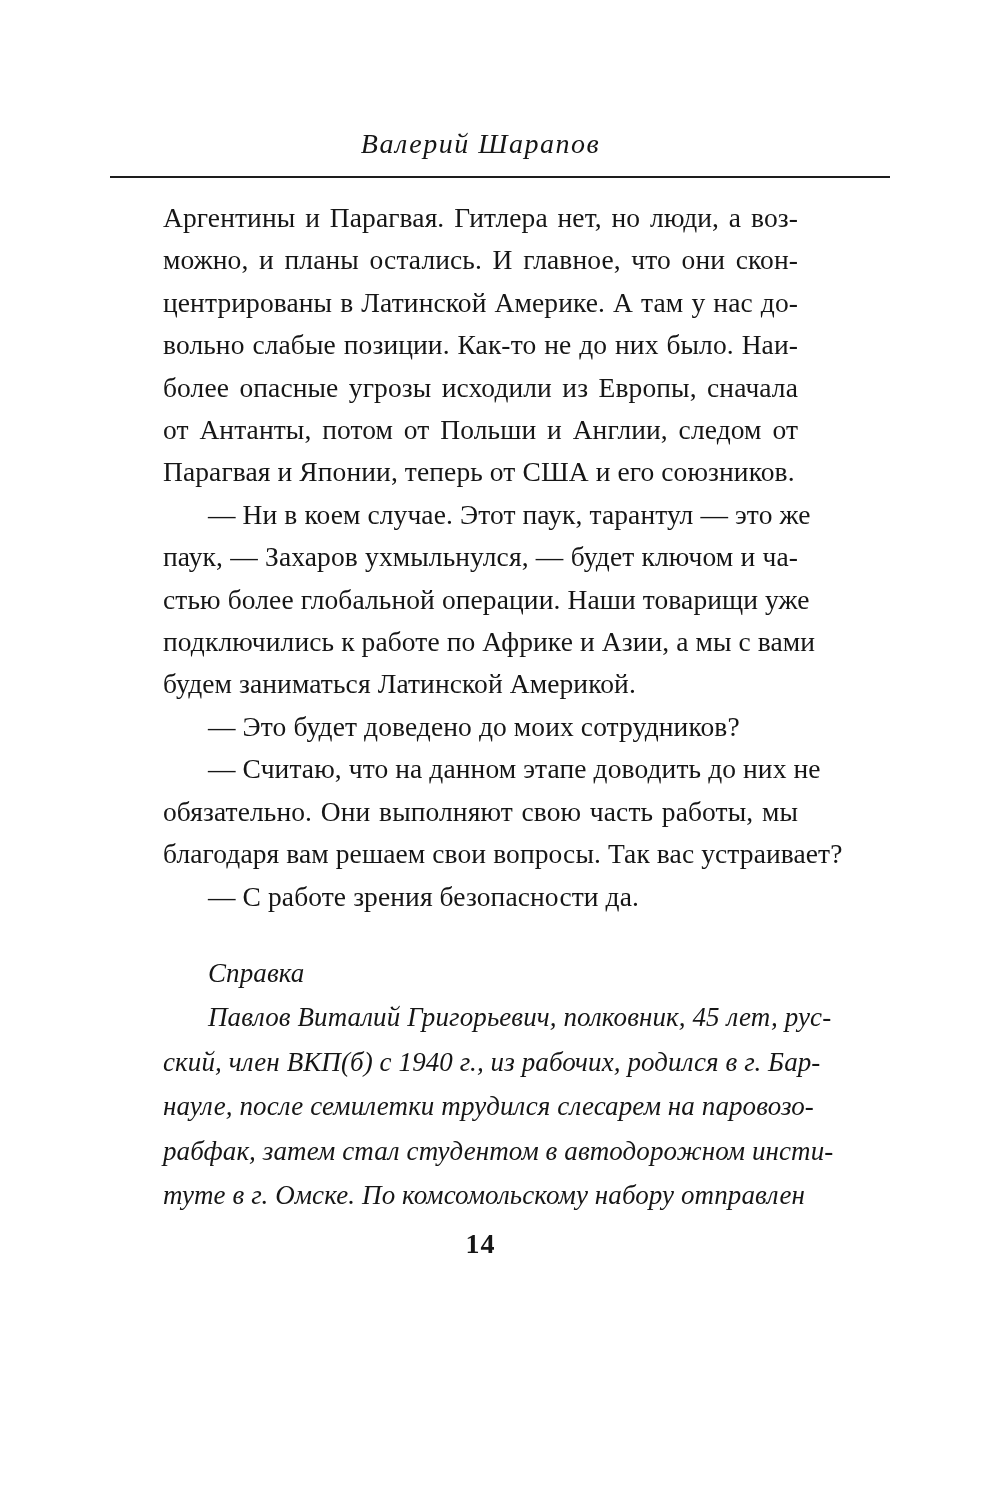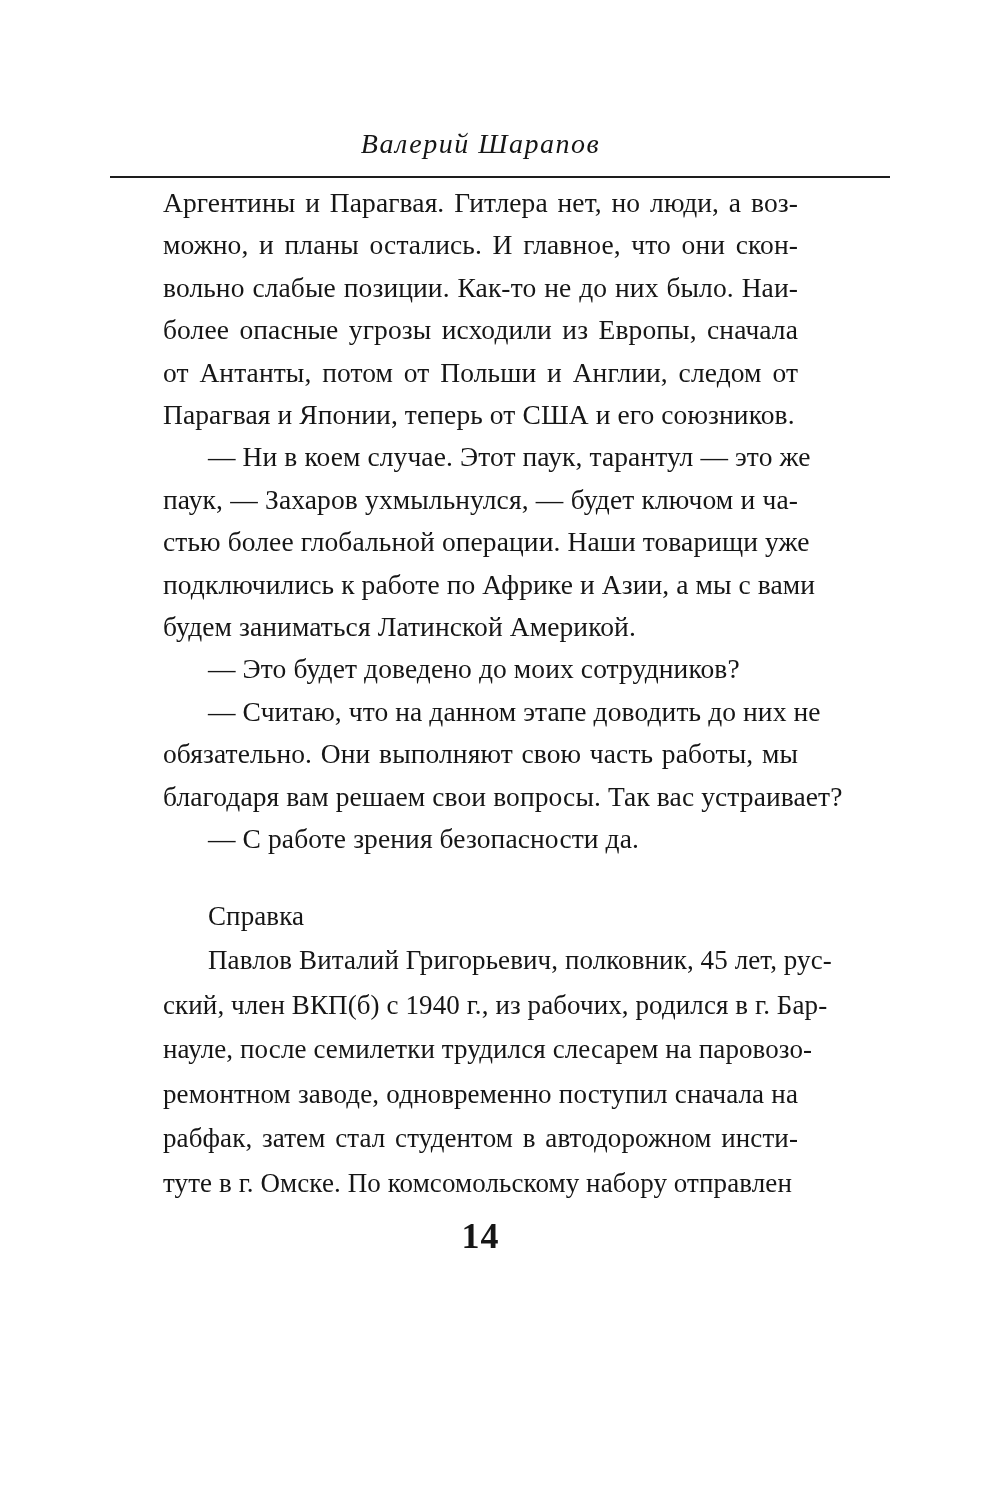--- a/index.html
+++ b/index.html
@@ -25,64 +25,66 @@
     text-align: center;
     letter-spacing: 1.5px;
   }
   .rule {
     height: 2px;
     background: #1d1d1d;
     width: 780px;
     margin: 15px 0 0 -53px;
   }
   #text-block {
-    margin-top: 4px;
+    margin-top: 19px;
   }
   .line {
     font-size: 27.5px;
     line-height: 42.4px;
     white-space: nowrap;
     text-align: justify;
     text-align-last: justify;
     text-justify: inter-word;
     letter-spacing: 0.1px;
   }
   .line.last {
     text-align-last: left;
   }
   .para.indent .line:first-child {
     text-indent: 45px;
   }
   .para.note {
+    font-style: italic;
   }
   .para.note .line {
     font-size: 27px;
     line-height: 44.5px;
   }
   .para.note-heading {
     margin-top: 33px;
   }
   .page-number {
     text-align: center;
     font-weight: bold;
-    font-size: 36px;
+    font-size: 28px;
     margin-top: 10px;
     letter-spacing: 1px;
   }
 </style>
 </head>
 <body>
 
 <div class="page">
   <div class="running-head">Валерий Шарапов</div>
   <div class="rule"></div>
   <div id="text-block">
       <div class="para body">
         <div class="line">Аргентины и Парагвая. Гитлера нет, но люди, а воз-</div>
         <div class="line">можно, и планы остались. И главное, что они скон-</div>
+        <div class="line">центрированы в Латинской Америке. А там у нас до-</div>
         <div class="line">вольно слабые позиции. Как-то не до них было. Наи-</div>
         <div class="line">более опасные угрозы исходили из Европы, сначала</div>
         <div class="line">от Антанты, потом от Польши и Англии, следом от</div>
         <div class="line last">Парагвая и Японии, теперь от США и его союзников.</div>
       </div>
       <div class="para body indent">
         <div class="line">— Ни в коем случае. Этот паук, тарантул — это же</div>
         <div class="line">паук, — Захаров ухмыльнулся, — будет ключом и ча-</div>
         <div class="line">стью более глобальной операции. Наши товарищи уже</div>
         <div class="line">подключились к работе по Африке и Азии, а мы с вами</div>
@@ -99,19 +101,18 @@
       <div class="para body indent">
         <div class="line last">— С работе зрения безопасности да.</div>
       </div>
       <div class="para note indent note-heading">
         <div class="line last">Справка</div>
       </div>
       <div class="para note indent">
         <div class="line">Павлов Виталий Григорьевич, полковник, 45 лет, рус-</div>
         <div class="line">ский, член ВКП(б) с 1940 г., из рабочих, родился в г. Бар-</div>
         <div class="line">науле, после семилетки трудился слесарем на паровозо-</div>
-        <div class="line">ремонтном заводе, одновременно поступил сначала на</div>
         <div class="line">рабфак, затем стал студентом в автодорожном инсти-</div>
         <div class="line last">туте в г. Омске. По комсомольскому набору отправлен</div>
       </div>
     </div>
   <div class="page-number">14</div>
 </div>
 
 </body></html>

